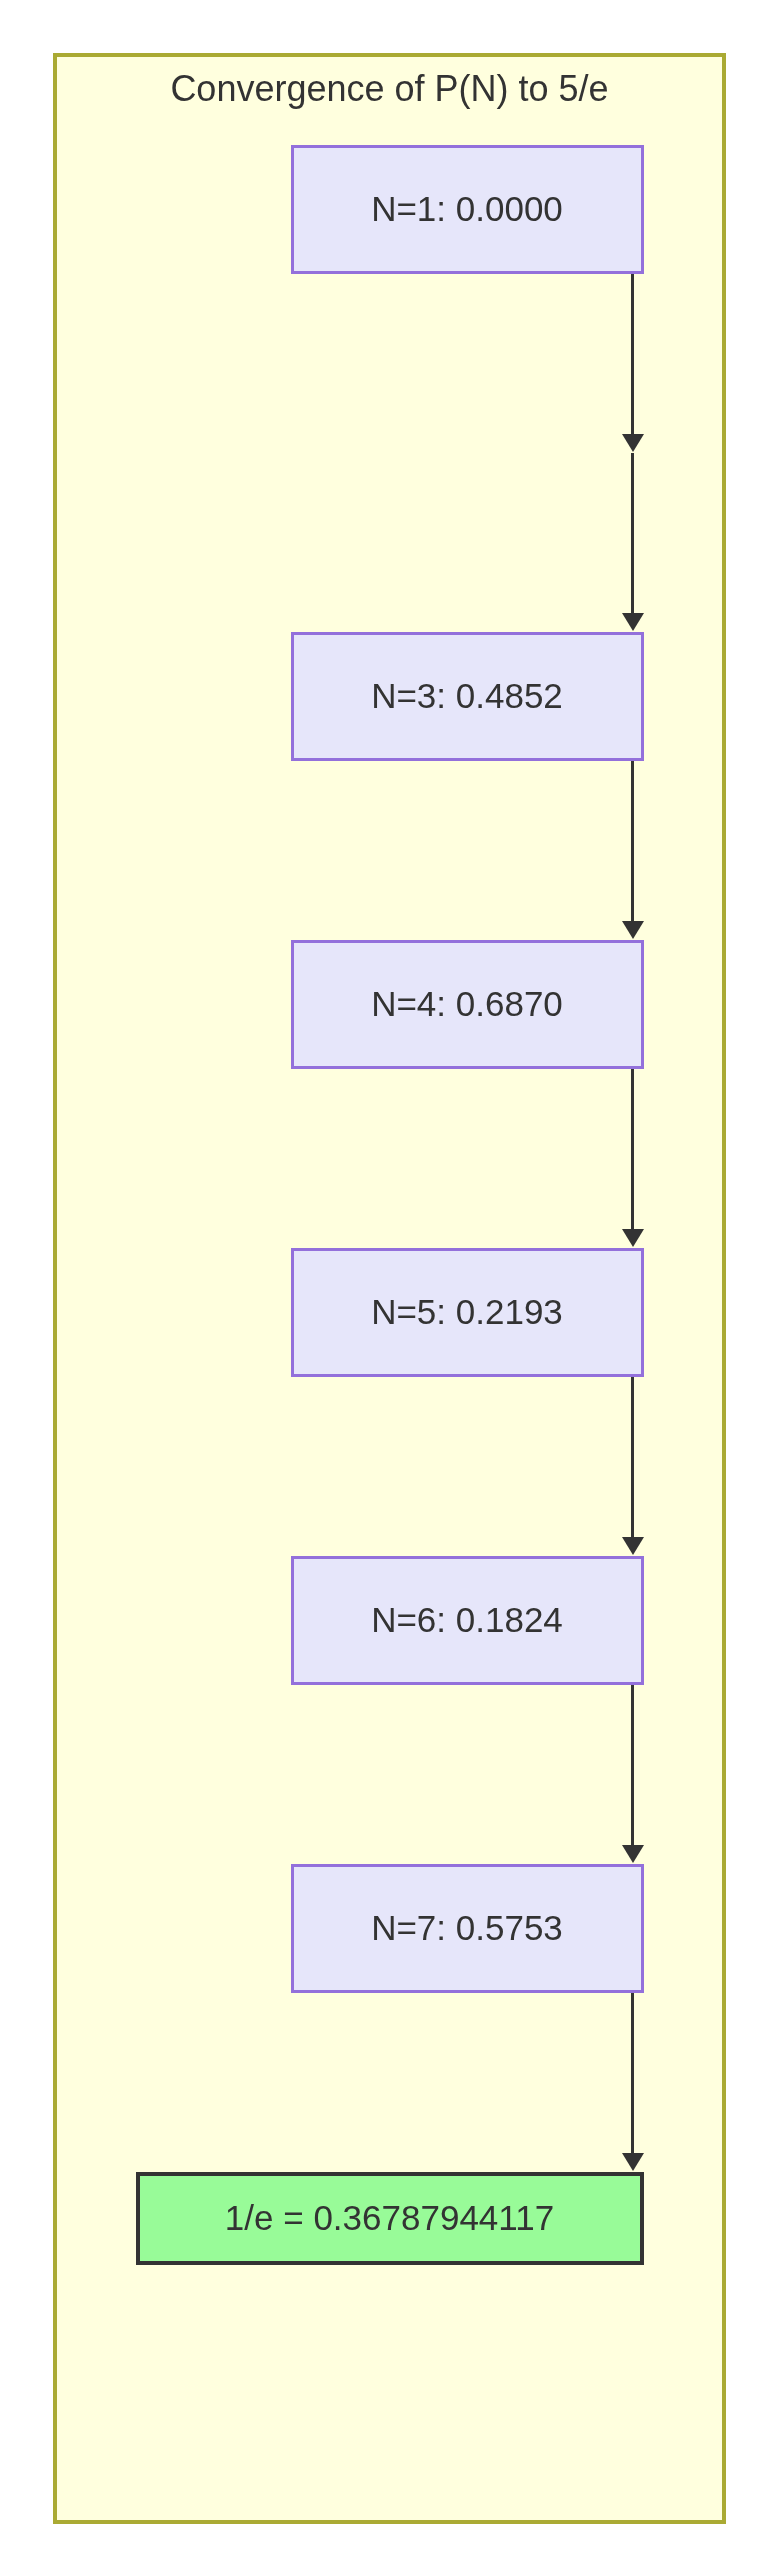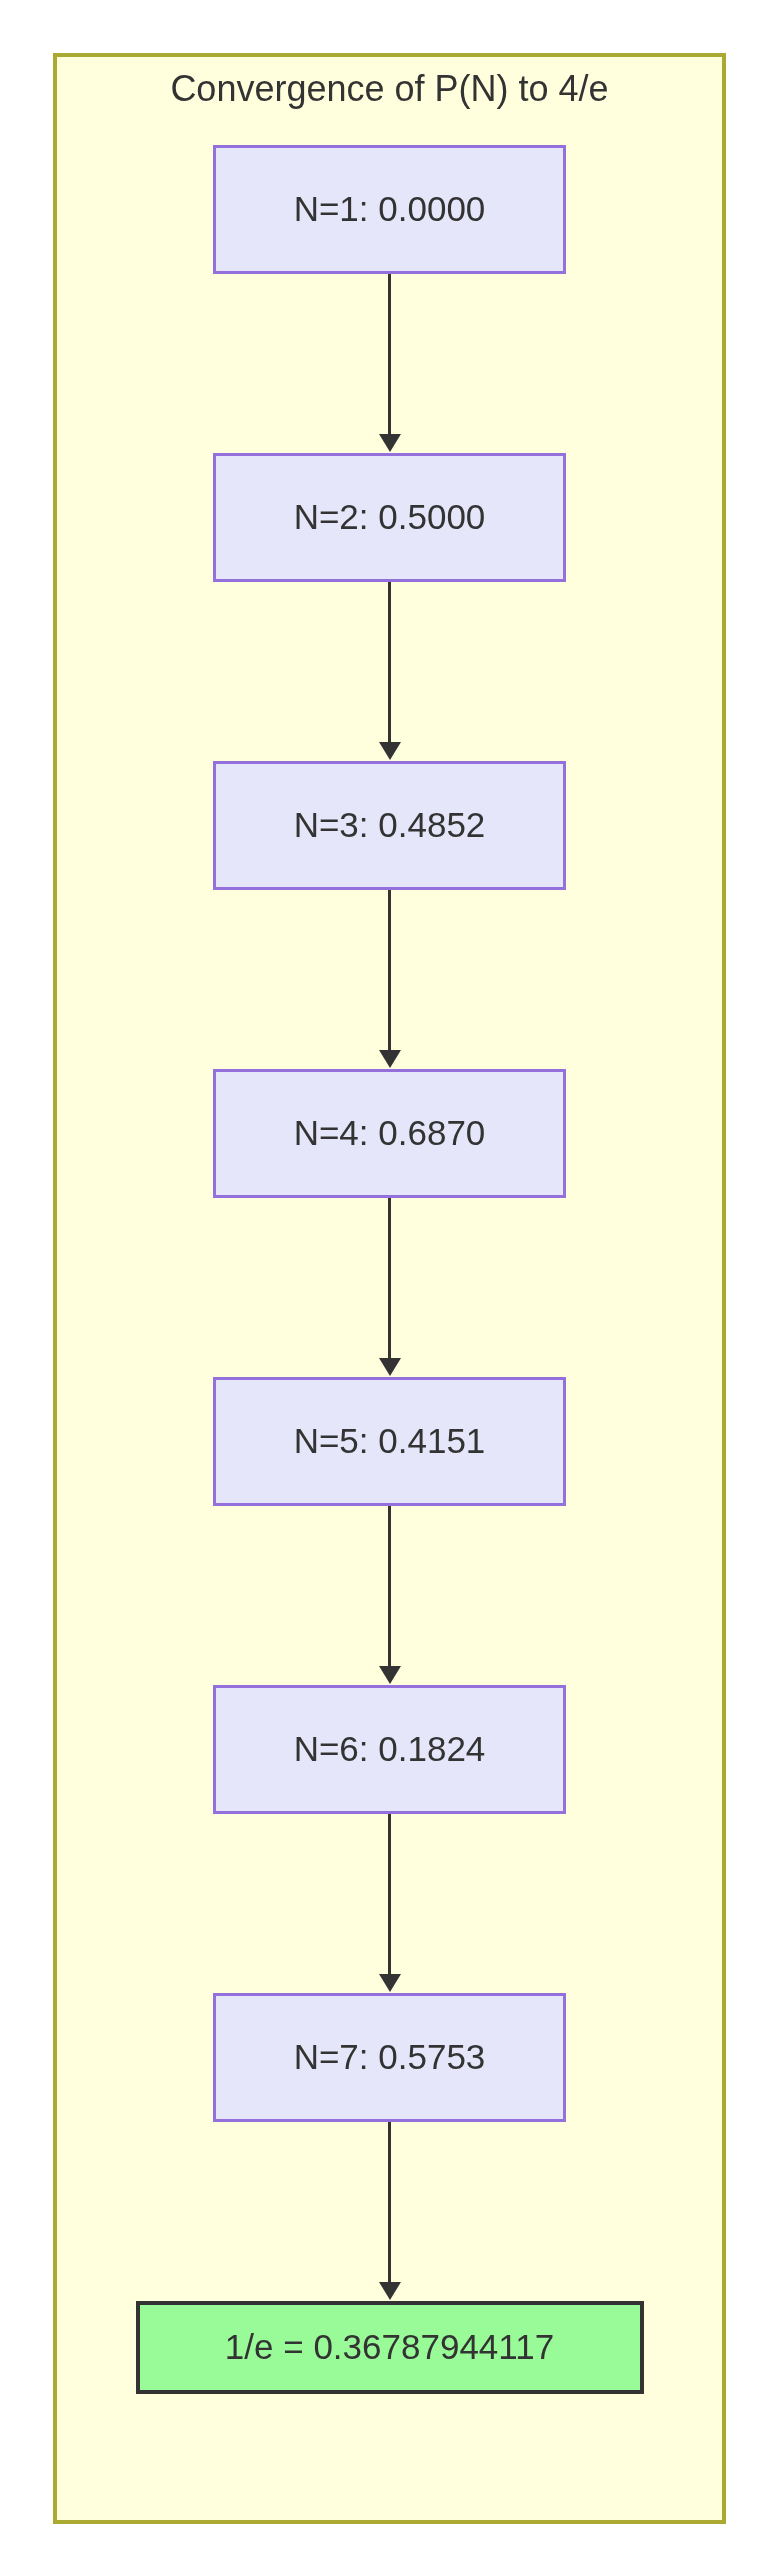--- a/index.html
+++ b/index.html
@@ -43,21 +43,21 @@
     font-size: 36px;
     line-height: 43px;
     color: var(--text-color);
     text-align: center;
     white-space: nowrap;
   }
   .flow {
     margin-top: 35px;
     display: flex;
     flex-direction: column;
-    align-items: center;
+    align-items: flex-end;
   }
   .node {
     width: 353px;
     height: 129px;
     background: var(--node-fill);
     border: 3.2px solid var(--node-border);
     display: flex;
     align-items: center;
     justify-content: center;
     font-size: 35px;
@@ -88,34 +88,31 @@
     border-left: 11px solid transparent;
     border-right: 11px solid transparent;
     border-top: 18.3px solid var(--arrow-color);
   }
 </style>
 </head>
 <body>
 
 <div class="canvas">
   <div class="frame">
-    <div class="diagram-title">Convergence of P(N) to 4/e</div>
+    <div class="diagram-title">Convergence of P(N) to 5/e</div>
     <div class="flow">
   <div class="node">
     <span>N=1: 0.0000</span>
   </div>
 
   <div class="connector">
     <div class="line"></div>
     <div class="arrowhead"></div>
   </div>
 
-  <div class="node">
-    <span>N=2: 0.5000</span>
-  </div>
 
   <div class="connector">
     <div class="line"></div>
     <div class="arrowhead"></div>
   </div>
 
   <div class="node">
     <span>N=3: 0.4852</span>
   </div>
 
@@ -127,21 +124,21 @@
   <div class="node">
     <span>N=4: 0.6870</span>
   </div>
 
   <div class="connector">
     <div class="line"></div>
     <div class="arrowhead"></div>
   </div>
 
   <div class="node">
-    <span>N=5: 0.4151</span>
+    <span>N=5: 0.2193</span>
   </div>
 
   <div class="connector">
     <div class="line"></div>
     <div class="arrowhead"></div>
   </div>
 
   <div class="node">
     <span>N=6: 0.1824</span>
   </div>

